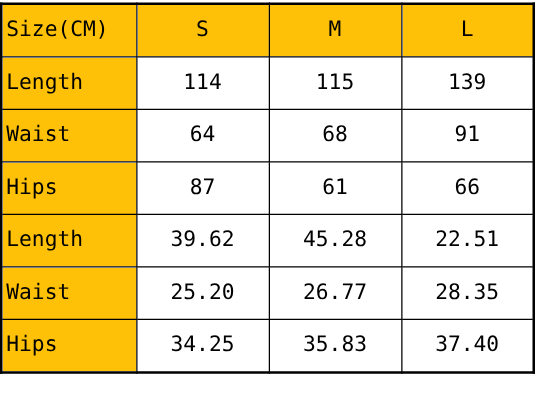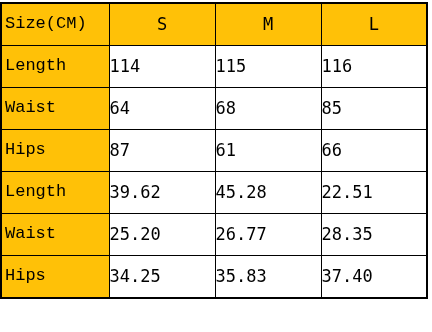--- a/index.html
+++ b/index.html
@@ -39,35 +39,35 @@
     letter-spacing: 0px;
     white-space: nowrap;
     overflow: hidden;
   }
 
   
   td.row-label {
     background: #FFC107;
     text-align: left;
     padding: 0 0 0 3px;
-    font-family: Liberation Mono, monospace;
   }
 
   
   tr.header-row td {
     background: #FFC107;
   }
   tr.header-row td.size-col {
     text-align: center;
     padding: 0;
   }
 
   
   td.value-cell {
     background: #ffffff;
+    text-align: center;
     padding: 0;
   }
 </style>
 </head>
 <body>
 
 <div id="size-chart-wrap">
   <table class="size-table">
     <colgroup>
       <col class="label-col">
@@ -81,28 +81,28 @@
         <td class="row-label">Size(CM)</td>
         <td class="size-col">S</td>
         <td class="size-col">M</td>
         <td class="size-col">L</td>
       </tr>
 
       <tr>
         <td class="row-label">Length</td>
         <td class="value-cell">114</td>
         <td class="value-cell">115</td>
-        <td class="value-cell">116</td>
+        <td class="value-cell">139</td>
       </tr>
 
       <tr>
         <td class="row-label">Waist</td>
         <td class="value-cell">64</td>
         <td class="value-cell">68</td>
-        <td class="value-cell">85</td>
+        <td class="value-cell">91</td>
       </tr>
 
       <tr>
         <td class="row-label">Hips</td>
         <td class="value-cell">87</td>
         <td class="value-cell">61</td>
         <td class="value-cell">66</td>
       </tr>
 
 

